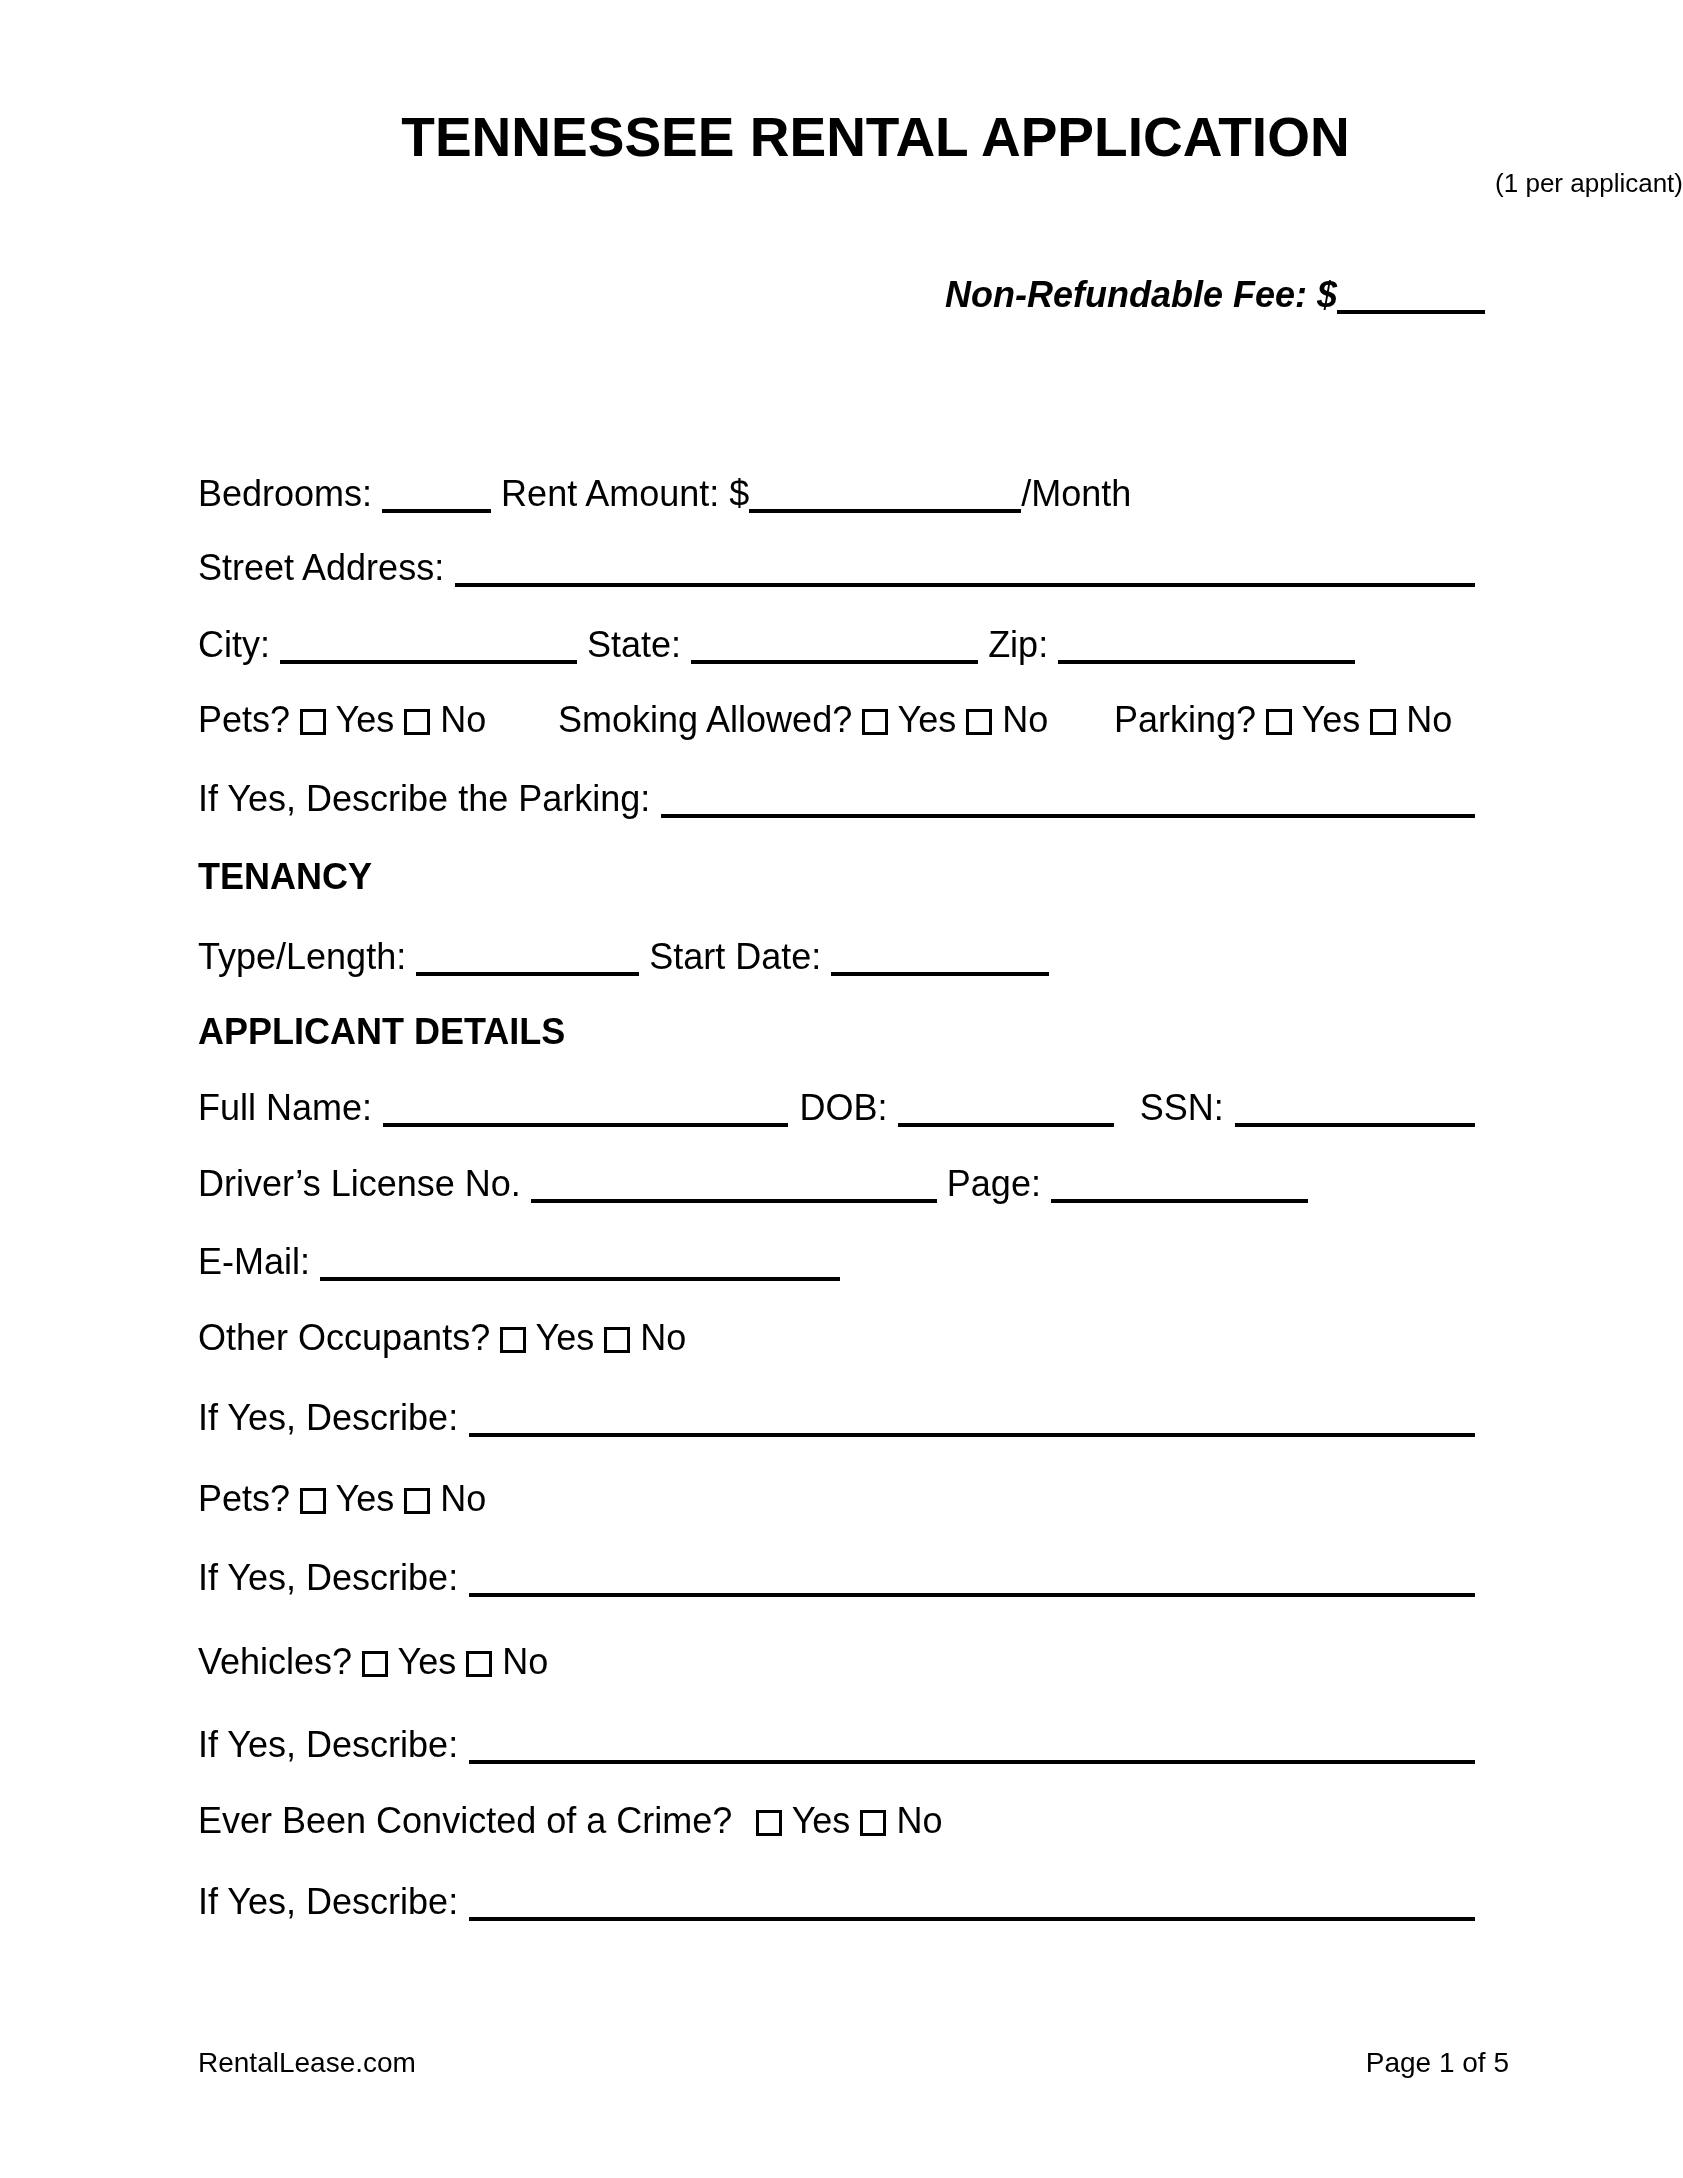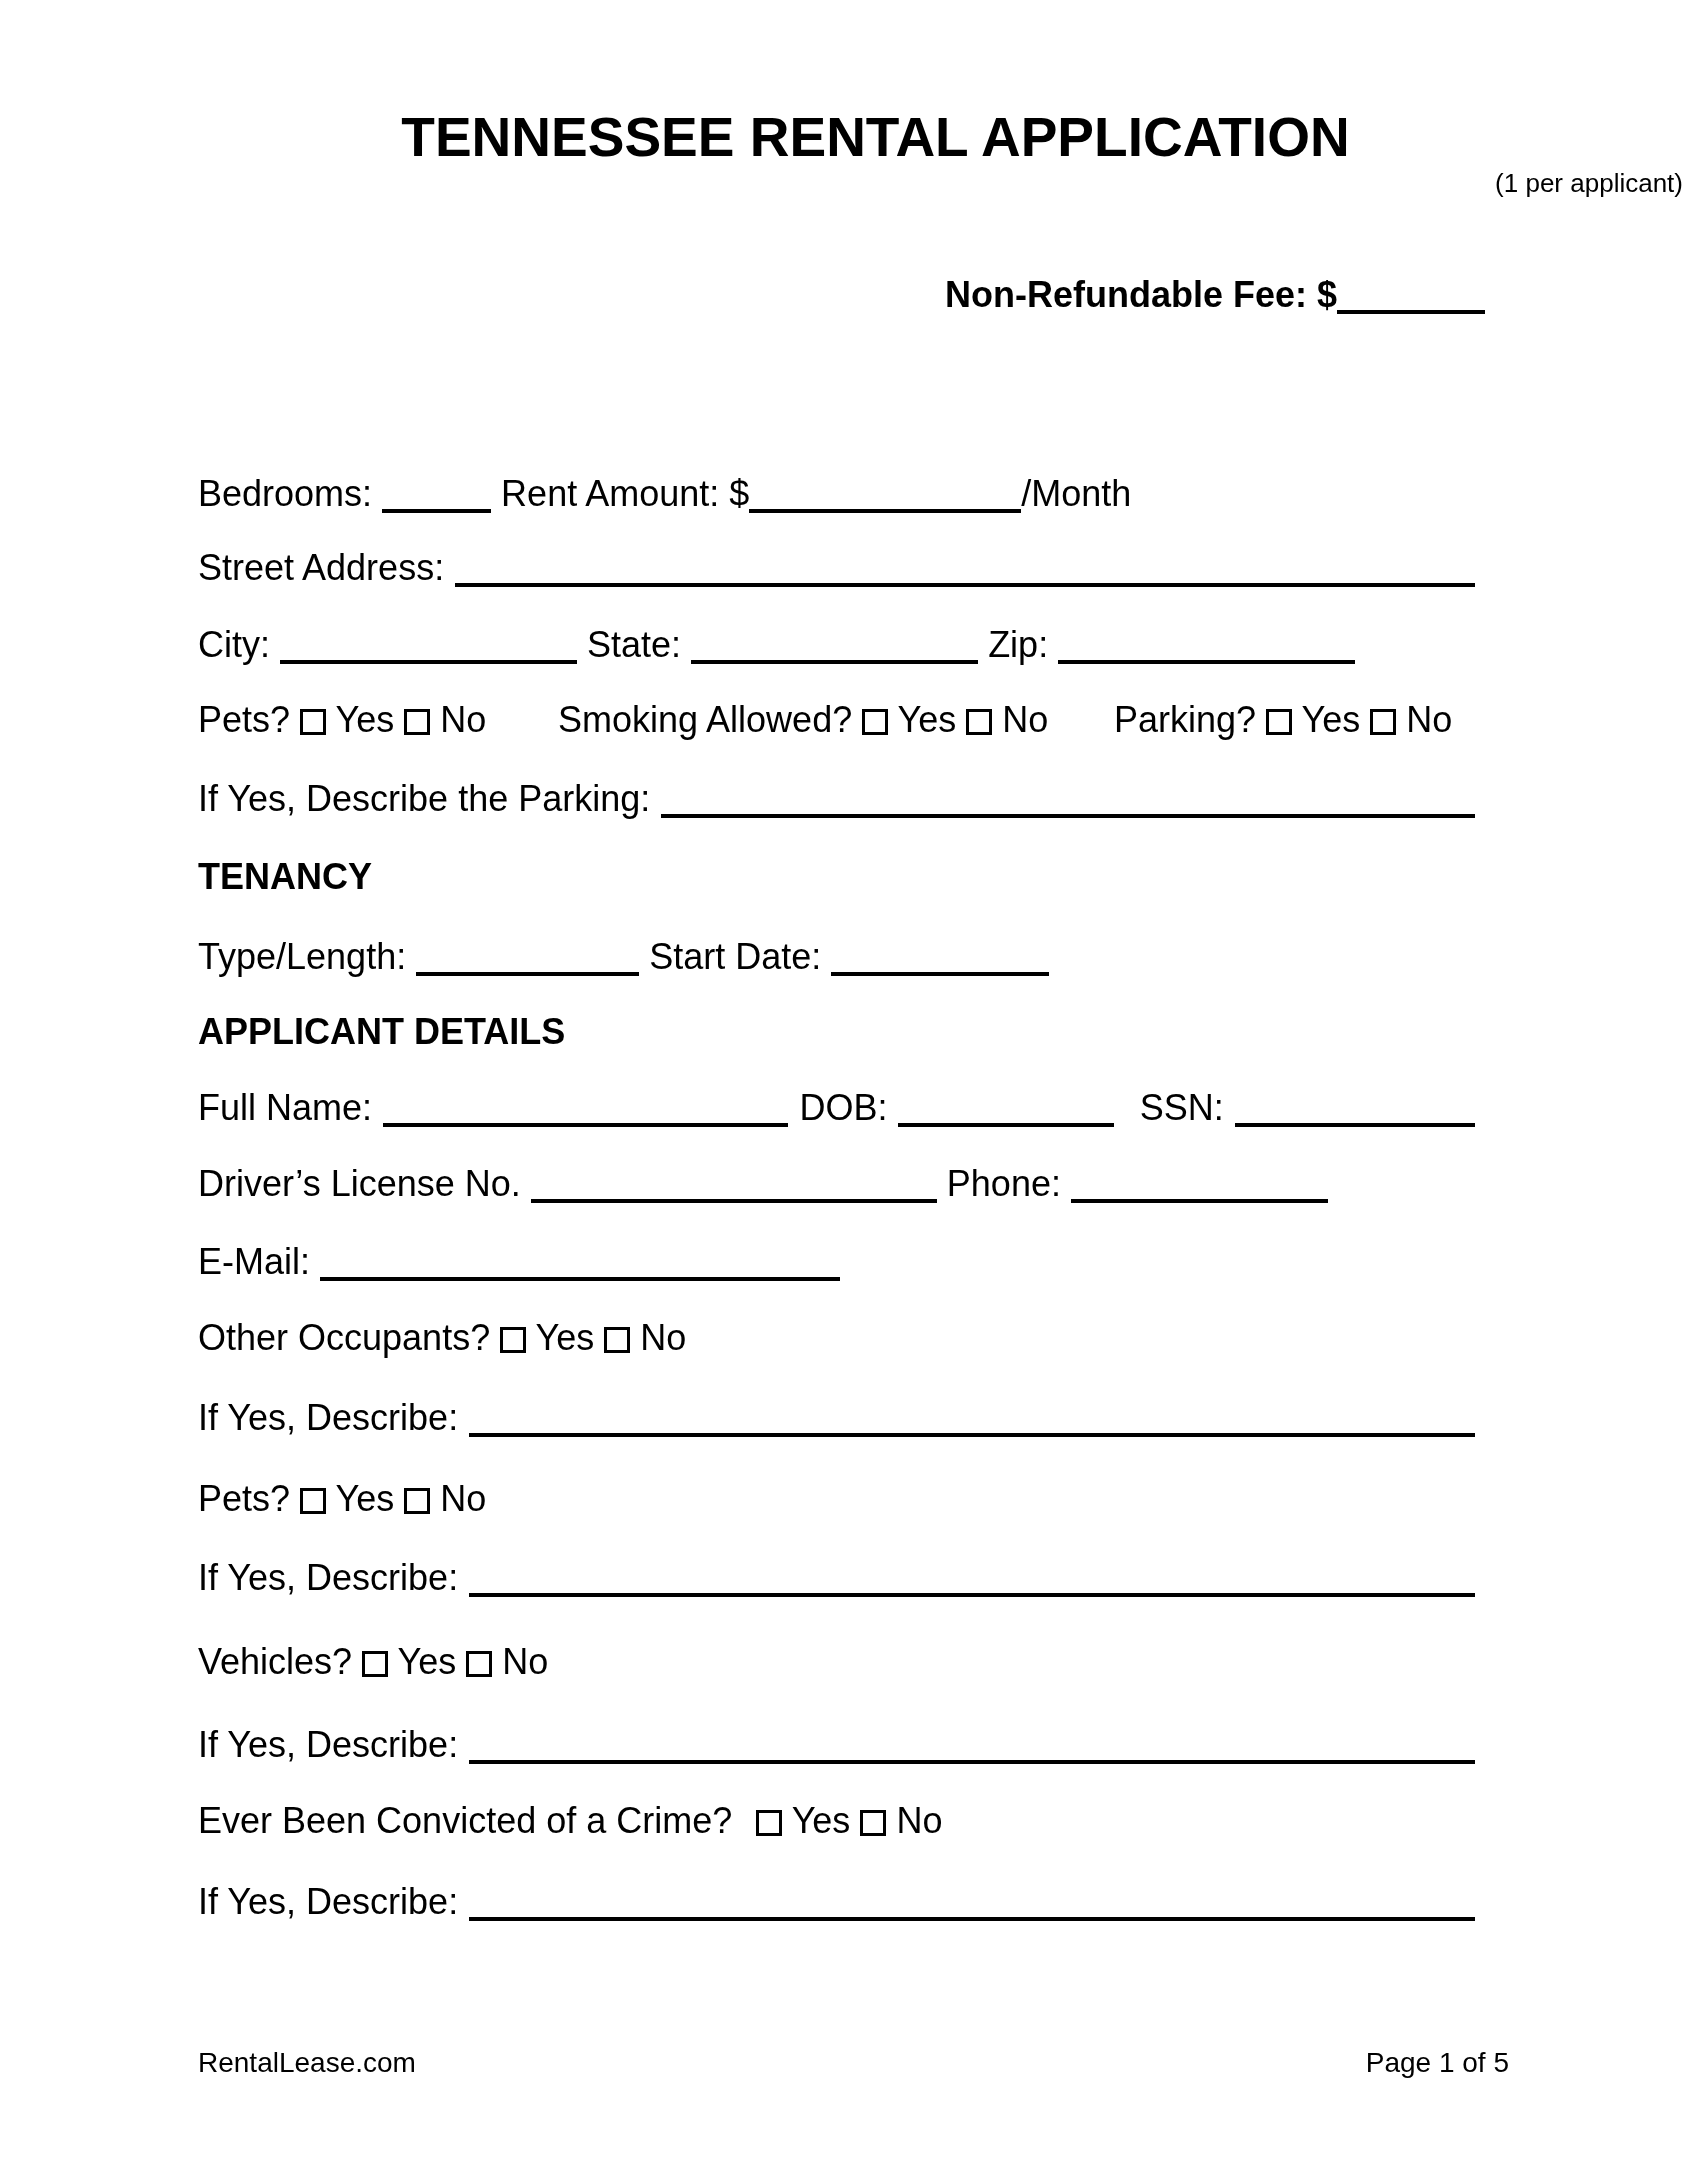--- a/index.html
+++ b/index.html
@@ -54,21 +54,21 @@
   .cb {
     display: inline-block;
     width: 20px;
     height: 20px;
     border: 3px solid #000;
     background: #fff;
     position: relative;
     top: 3px;
   }
   .grp { position: absolute; top: 0; white-space: nowrap; }
-  .fee-row { left: 945px; width: 540px; }
+  .fee-row { left: 945px; width: 540px; font-style: italic; }
   .footer-row {
     left: 198px;
     width: 1311px;
     display: flex;
     justify-content: space-between;
     align-items: center;
     font-size: 28px;
   }
 </style>
 </head>
@@ -151,21 +151,21 @@
     <span class="blank grow ml" style="flex-grow:405"></span>
     <span class="ml">DOB:</span>
     <span class="blank grow ml" style="flex-grow:215"></span>
     <span class="ml2">SSN:</span>
     <span class="blank grow ml" style="flex-grow:240"></span>
   </div>
 
   <div class="row" style="top:1162px">
     <span>Driver’s License No.</span>
     <span class="blank" style="width:406px"></span>
-    <span>Phone:</span>
+    <span>Page:</span>
     <span class="blank" style="width:257px"></span>
   </div>
 
   <div class="row" style="top:1316px">
     <span>Other Occupants?</span>
     <span class="cb"></span>
     <span>Yes</span>
     <span class="cb"></span>
     <span>No</span>
   </div>

